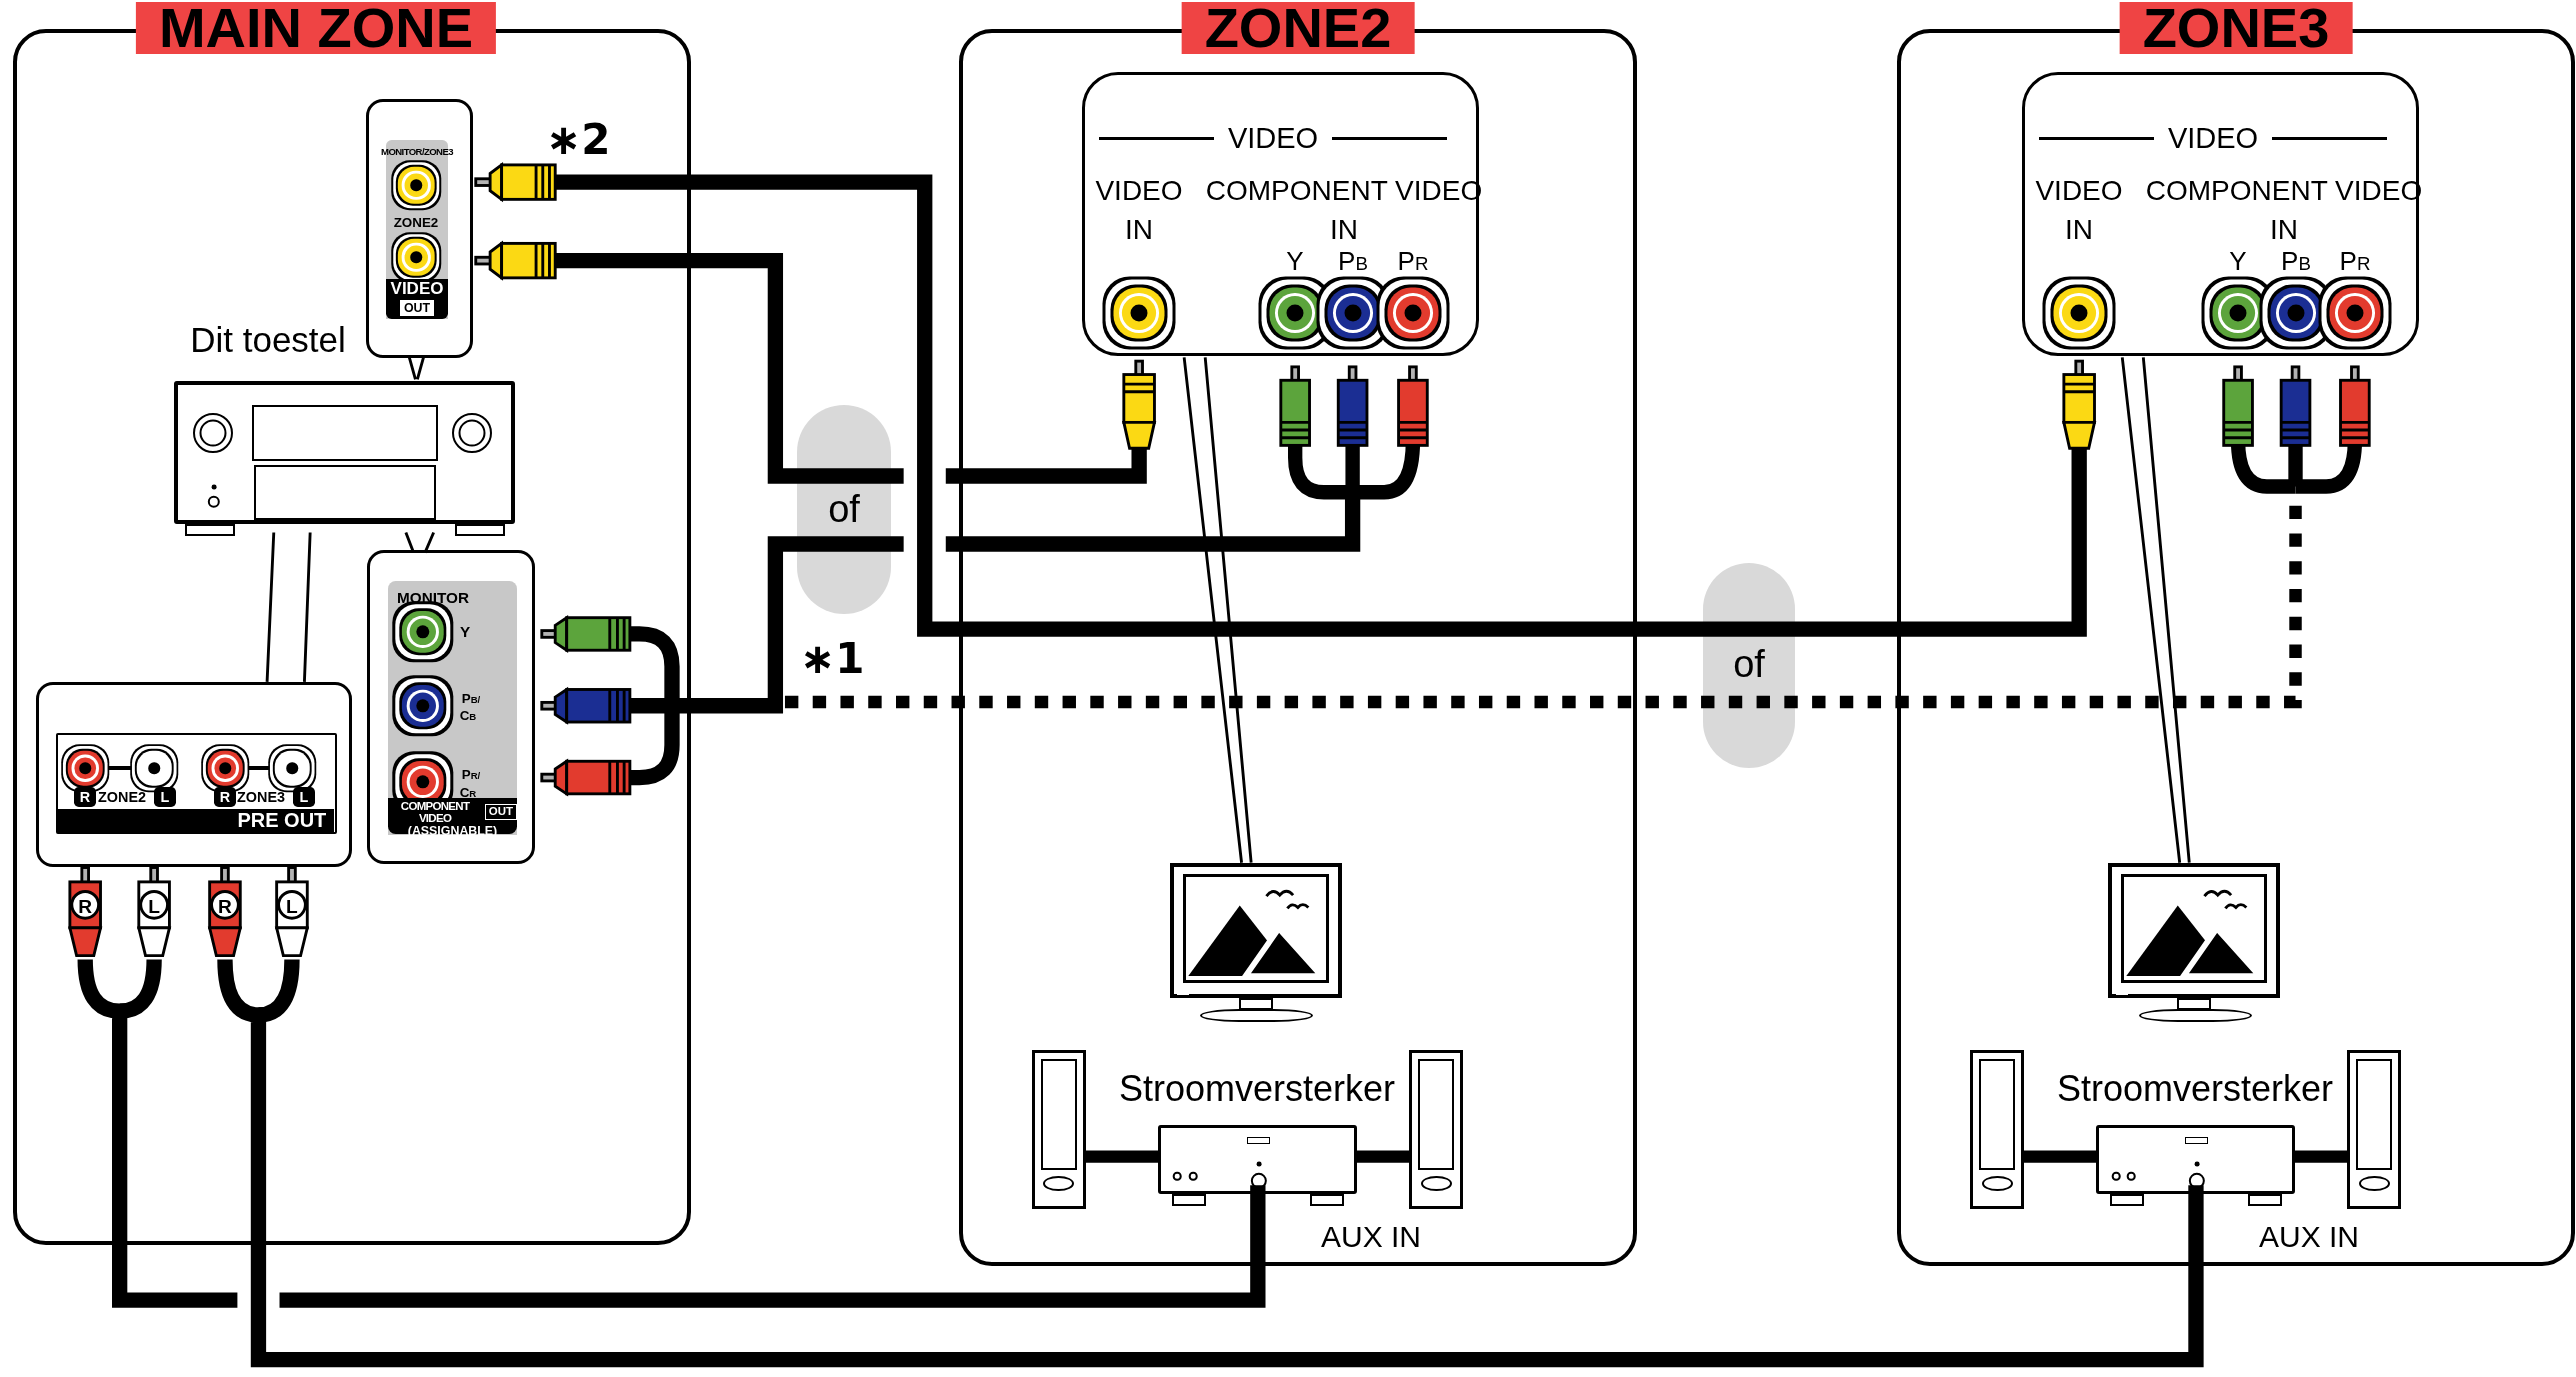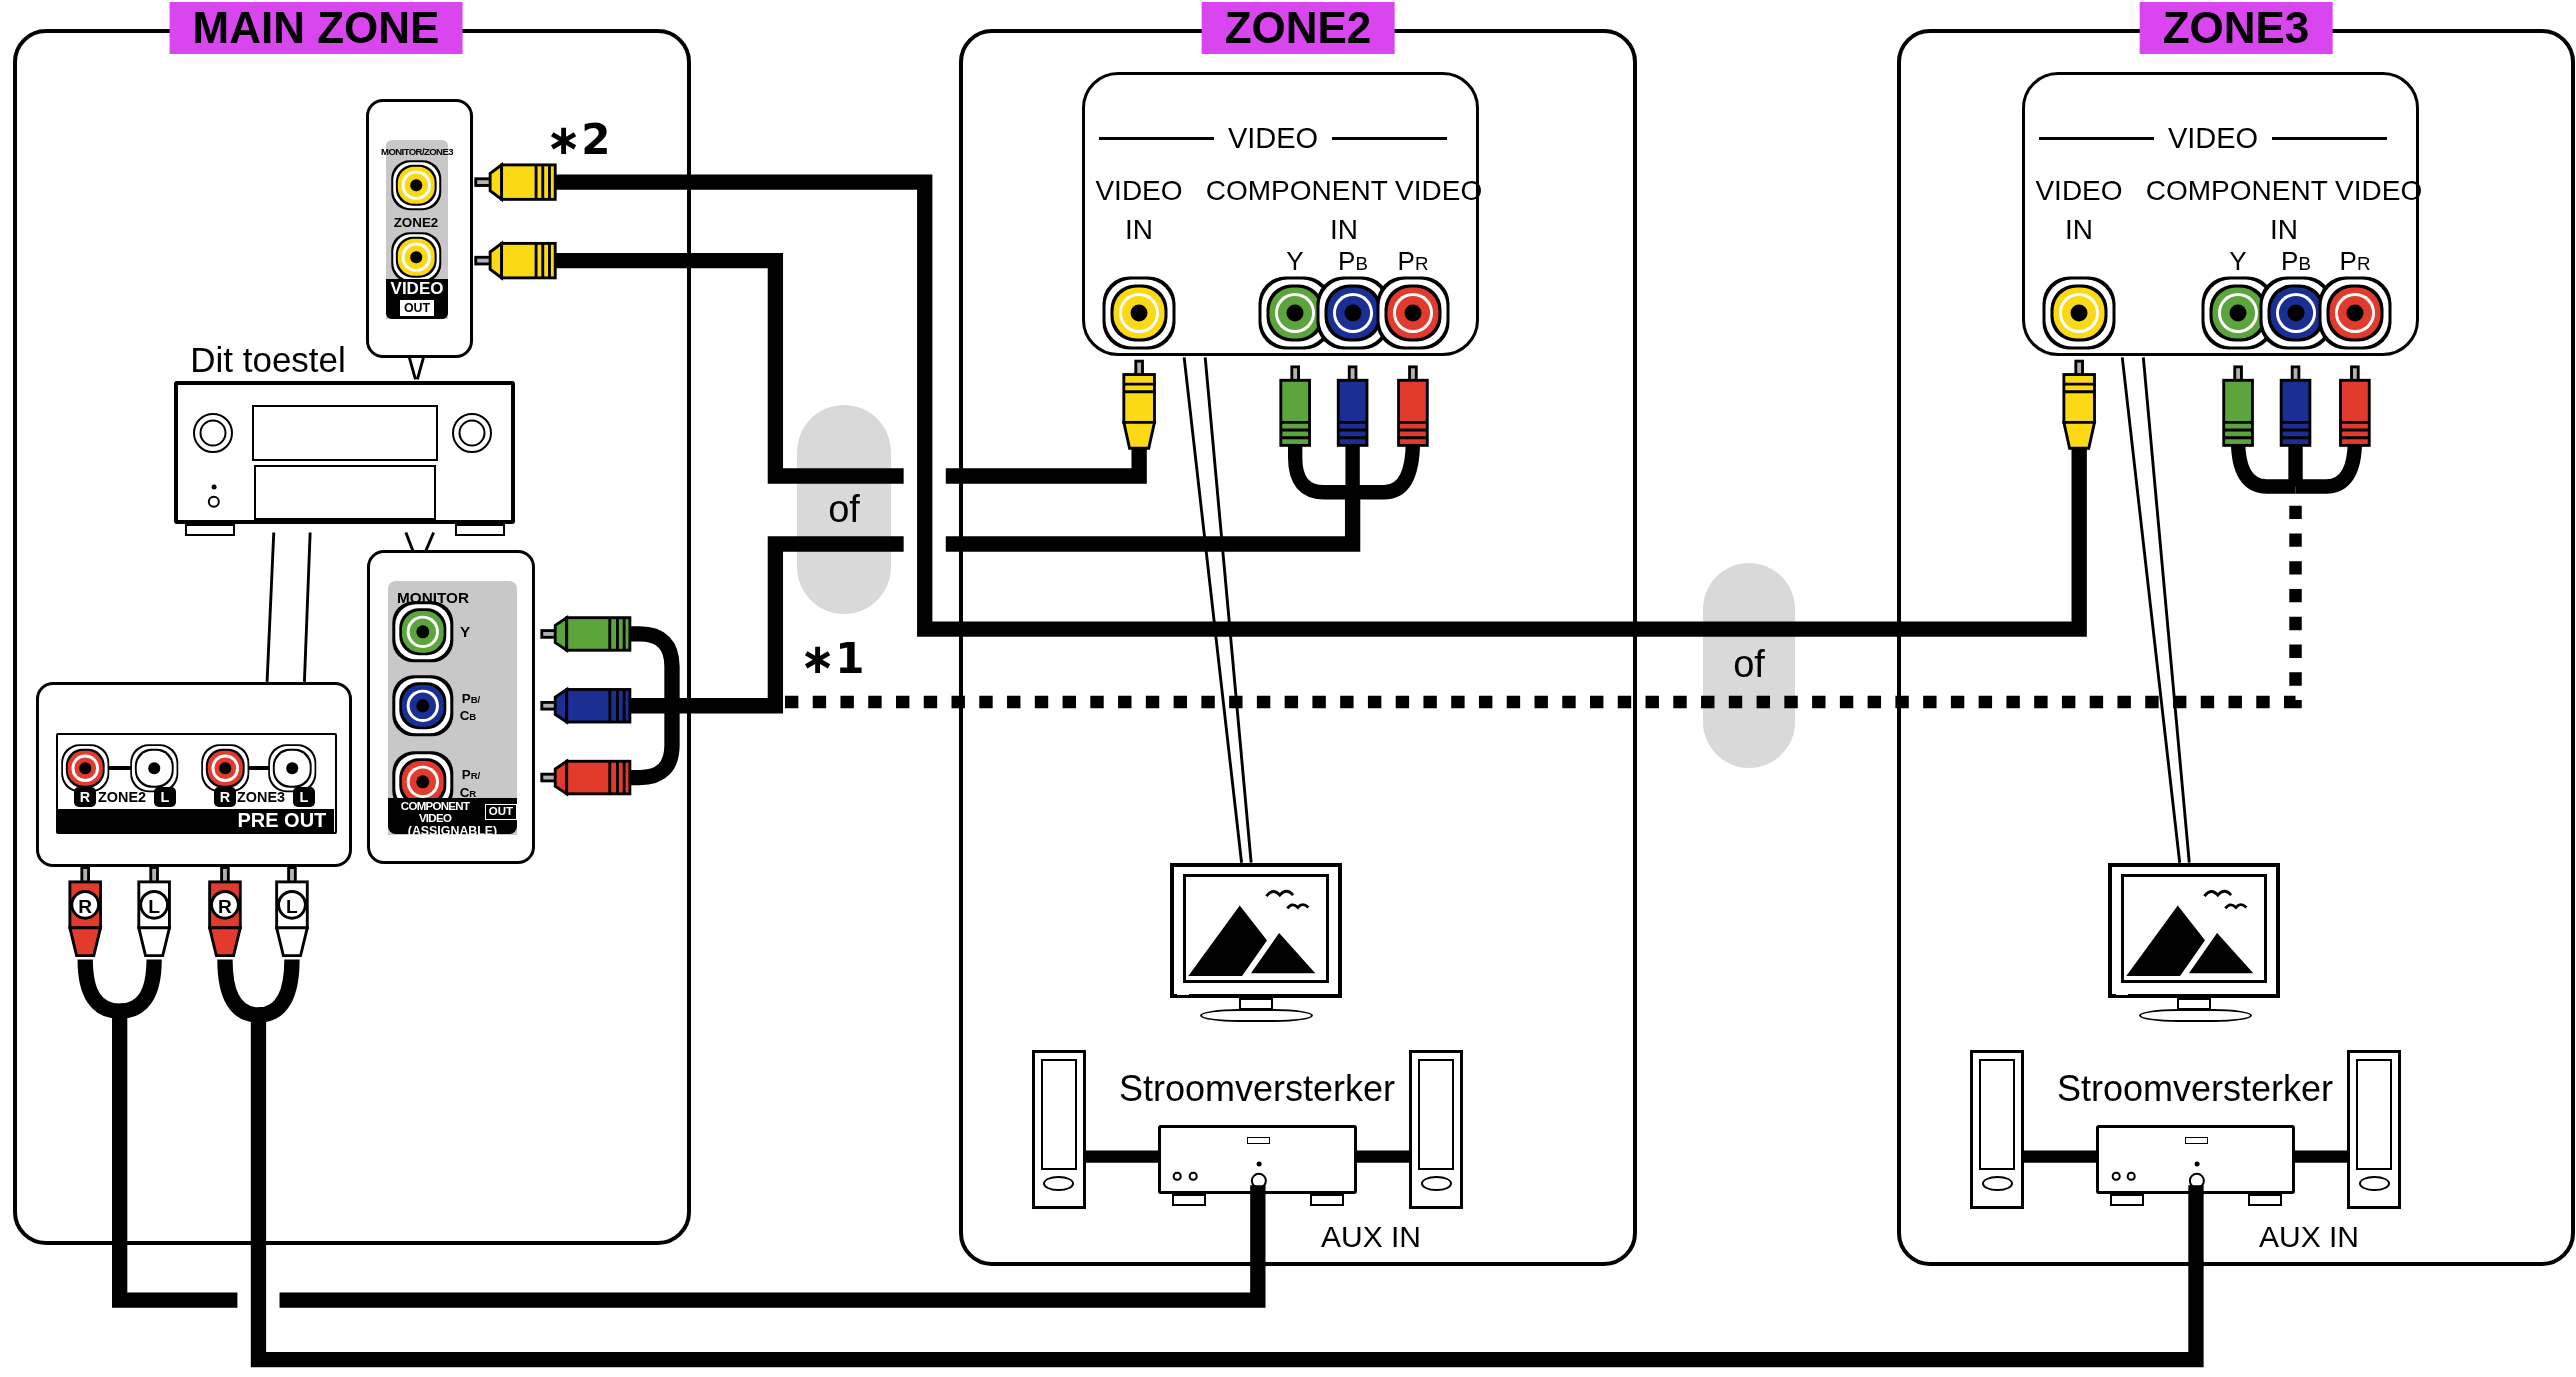--- a/index.html
+++ b/index.html
@@ -1,21 +1,21 @@
 <!DOCTYPE html>
 <html><head>
 <meta charset="utf-8">
 <style>
   html,body{margin:0;padding:0;background:#fff;}
   body{font-family:"Liberation Sans",sans-serif;}
   .scene{position:relative;width:2576px;height:1378px;background:#fff;overflow:hidden;}
   .abs{position:absolute;}
   .zonebox{position:absolute;border:4.8px solid #000;border-radius:33px;background:#fff;box-sizing:border-box;}
-  .zone-title{position:absolute;top:1.9px;transform:translateX(-50%);background:#d946ef;padding:0 23px;
-    font-size:44px;font-weight:bold;line-height:52px;white-space:nowrap;}
+  .zone-title{position:absolute;top:1.9px;transform:translateX(-50%);background:#ef4444;padding:0 23px;
+    font-size:56px;font-weight:bold;line-height:52px;white-space:nowrap;}
   .callout{position:absolute;border:3.8px solid #000;border-radius:17px;background:#fff;box-sizing:border-box;}
   .vpanel{position:absolute;border:3.8px solid #000;border-radius:36px;background:#fff;box-sizing:border-box;}
   .graypanel{position:absolute;background:#c8c8c8;border-radius:7.7px;}
   .pill{position:absolute;background:#d9d9d9;border-radius:48px;}
   .lbl{position:absolute;transform:translate(-50%,-50%);white-space:nowrap;color:#000;}
   .sb{font-size:0.72em;}
   
   .jack{position:absolute;transform:translate(-50%,-50%);border-radius:50%;background:#000;}
   .jack.big{width:17px;height:17px;
     box-shadow:0 0 0 8.6px var(--c),0 0 0 11.5px #fff,0 0 0 17px var(--c),0 0 0 20px #000,0 0 0 25px #fff,0 0 0 28px #000;}
@@ -73,21 +73,21 @@
     <div class="circ" style="left:213px;top:433px;width:27px;height:27px;"></div>
     <div class="circ" style="left:472px;top:433px;width:40px;height:40px;"></div>
     <div class="circ" style="left:472px;top:433px;width:27px;height:27px;"></div>
     <div class="devline" style="left:252px;top:405px;width:186px;height:56px;"></div>
     <div class="devline" style="left:254px;top:465px;width:182px;height:55px;"></div>
     <div class="dotb" style="left:214px;top:487px;width:4.8px;height:4.8px;"></div>
     <div class="circ" style="left:214px;top:502px;width:12.4px;height:12.4px;"></div>
     <div class="devline" style="left:185px;top:524px;width:50px;height:12.4px;"></div>
     <div class="devline" style="left:455px;top:524px;width:50px;height:12.4px;"></div>
   </div>
-  <div class="lbl" style="left:268px;top:340px;font-size:35px;margin-top:20px;">Dit toestel</div>
+  <div class="lbl" style="left:268px;top:340px;font-size:35px;">Dit toestel</div>
 
   <div class="callout" style="left:367px;top:550px;width:168px;height:314px;"></div>
   <div class="graypanel" style="left:388px;top:581px;width:129px;height:254px;border-radius:7.7px 7.7px 0 0;"></div>
   <div class="lbl" style="left:433px;top:598px;font-size:15.3px;font-weight:bold;">MONITOR</div>
   <div class="jack med" style="--c:#5ca43c;left:423px;top:632px;"></div>
   <div class="lbl" style="left:465px;top:632px;font-size:15.3px;font-weight:bold;">Y</div>
   <div class="jack med" style="--c:#1b2e93;left:423px;top:706px;"></div>
   <div class="lbl" style="left:471px;top:698px;font-size:13.4px;font-weight:bold;"><span>P</span><span class="sb">B/</span></div>
   <div class="lbl" style="left:468px;top:715px;font-size:13.4px;font-weight:bold;"><span>C</span><span class="sb">B</span></div>
   <div class="jack med" style="--c:#e23b2e;left:423px;top:782px;"></div>

